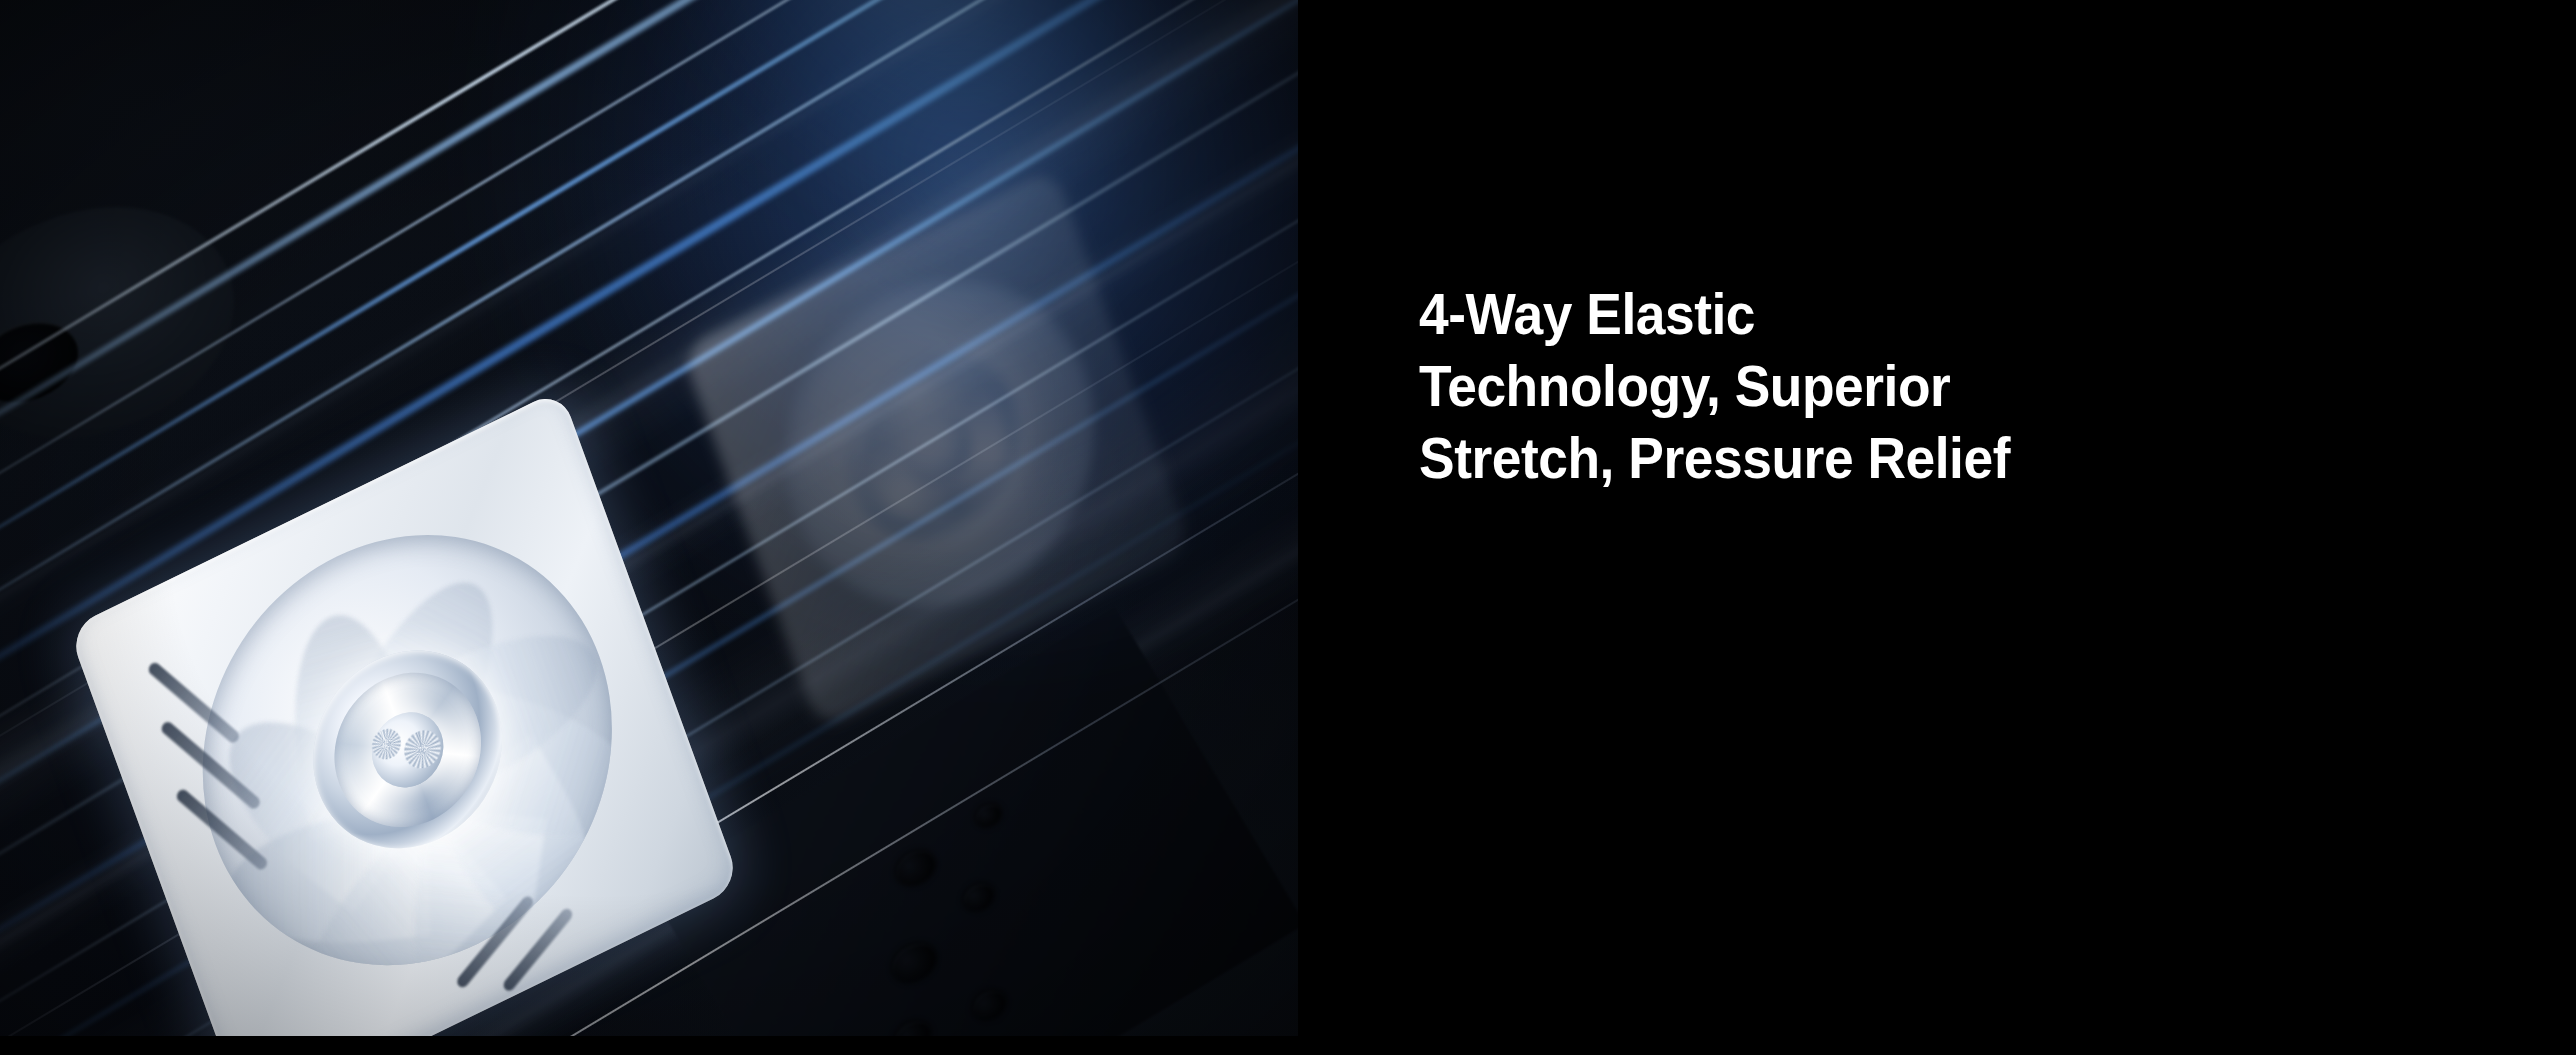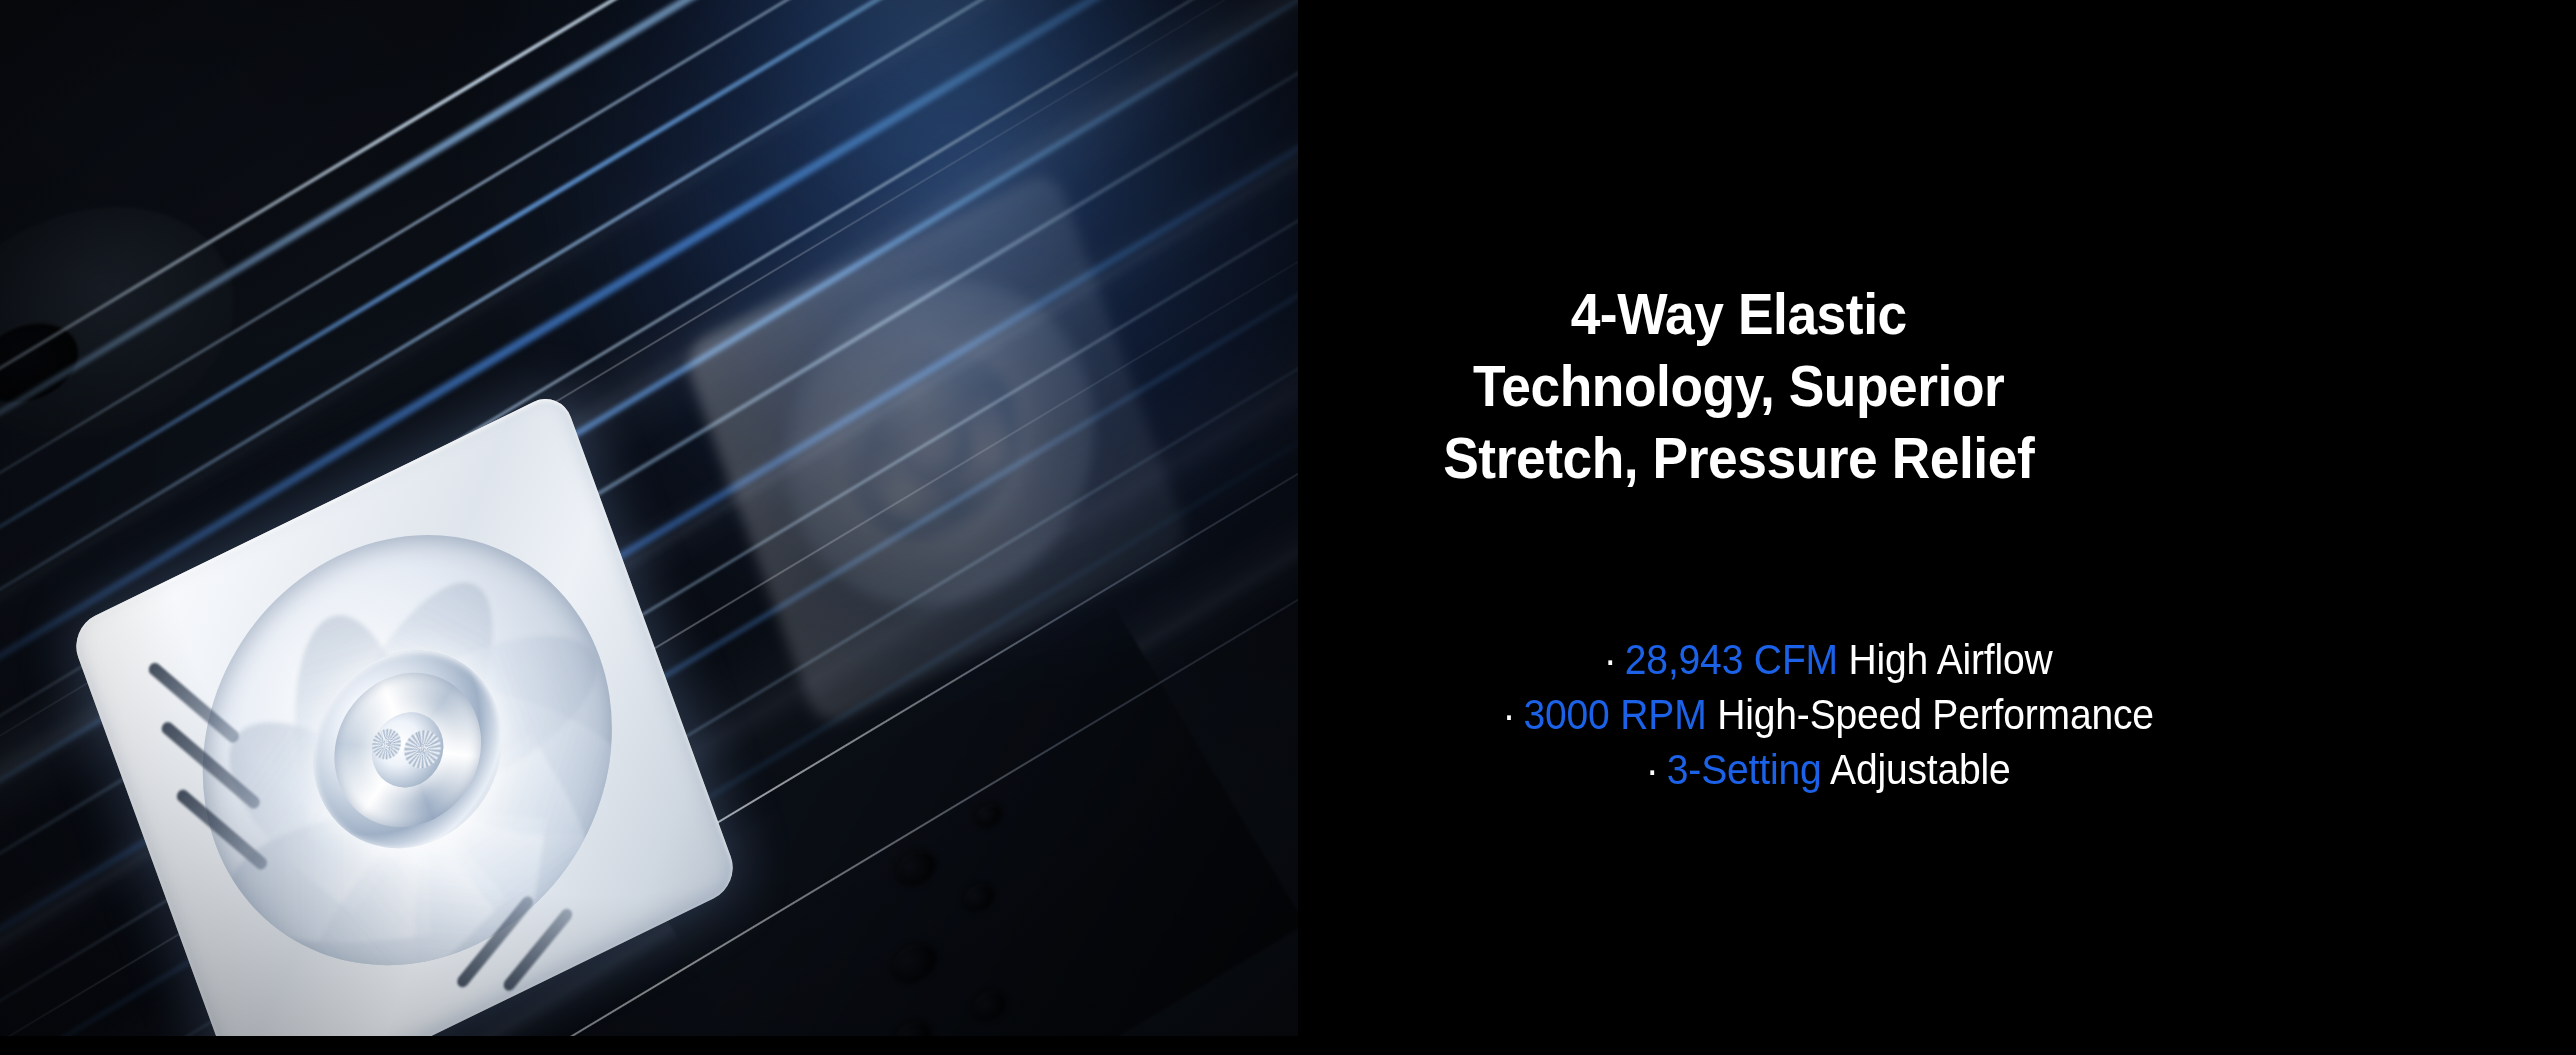--- a/index.html
+++ b/index.html
@@ -7,21 +7,20 @@
     padding: 0;
     background: #000;
   }
   .page {
     position: relative;
     width: 2576px;
     height: 1036px;
     background: #fde047;
     overflow: hidden;
     font-family: "Liberation Sans", sans-serif;
-    text-align: center;
   }
 
   
   .photo-panel {
     position: absolute;
     left: 0; top: 0;
     width: 1298px;
     height: 1056px;
     overflow: hidden;
     background: #05070c;
@@ -401,22 +400,17 @@
       <div class="vent" style="left:52%; top:93%; width:18%; transform:rotate(-26deg);"></div>
     </div>
 
     <div class="vignette"></div>
   </div>
 
   <div class="copy-panel">
     <div class="copy-inner">
       <h1 class="headline">4-Way Elastic Technology, Superior Stretch, Pressure Relief</h1>
 
-      <ul class="specs" id="specs">
-          <li class="spec-item"><span class="spec-bullet">·</span><span class="spec-hl" style="color: rgb(27, 98, 232);">28,943 CFM</span><span class="spec-rest"> High Airflow</span></li>
-          <li class="spec-item"><span class="spec-bullet">·</span><span class="spec-hl" style="color: rgb(27, 98, 232);">3000 RPM</span><span class="spec-rest"> High-Speed Performance</span></li>
-          <li class="spec-item"><span class="spec-bullet">·</span><span class="spec-hl" style="color: rgb(27, 98, 232);">3-Setting</span><span class="spec-rest"> Adjustable</span></li>
-        </ul>
     </div>
   </div>
 
 </div>
 
 
 </body></html>

